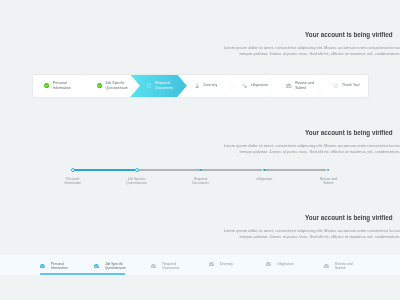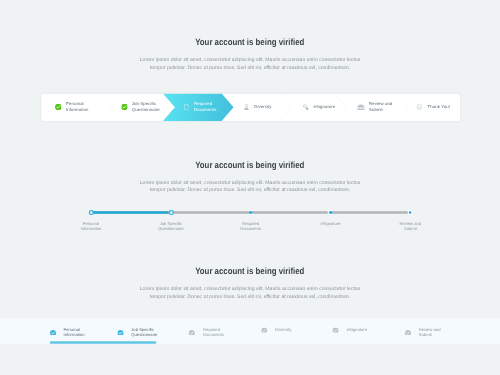--- a/index.html
+++ b/index.html
@@ -1,18 +1,18 @@
 <!DOCTYPE html>
 <html><head>
 <meta charset="utf-8">
 <style>
   html,body{margin:0;padding:0;}
   body{width:400px;height:300px;background:#f0f3f4;font-family:"Liberation Sans",sans-serif;overflow:hidden;
        -webkit-font-smoothing:antialiased;}
-  .head{position:absolute;left:0;width:400px;text-align:center;}
+  .head{position:absolute;left:0;width:400px;text-align:right;}
   .head .t{font-size:7.3px;font-weight:bold;color:#3c4449;transform:scaleX(.86);display:inline-block;}
   .head .p{margin-top:4.2px;font-size:4.08px;line-height:6px;color:#8c959b;width:400px;white-space:nowrap;}
 
   
   .chevrow{position:absolute;width:335.6px;height:22.4px;filter:drop-shadow(0 .8px .9px rgba(125,145,155,.20));}
   .chev{position:absolute;top:0;height:22.4px;display:flex;align-items:center;background:#fff;}
   .chev .inner{display:flex;align-items:center;gap:3.6px;}
   .chev .lbl{font-size:3.42px;line-height:4.7px;color:#56686f;white-space:nowrap;letter-spacing:.09px;}
   .chev .ic{display:flex;align-items:center;justify-content:center;width:5.2px;height:5.2px;flex:none;}
   .chev.active .lbl{color:#fff;}

